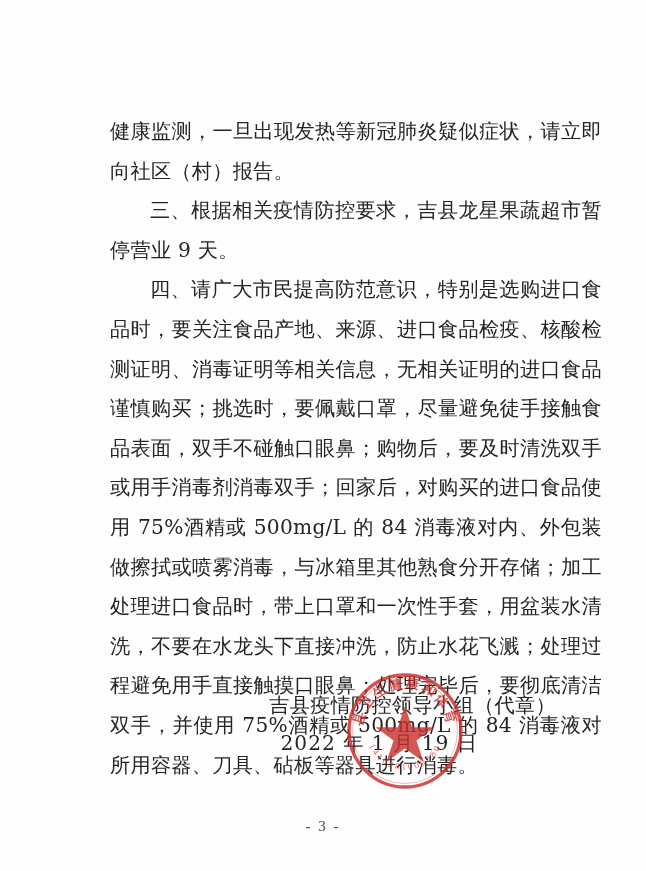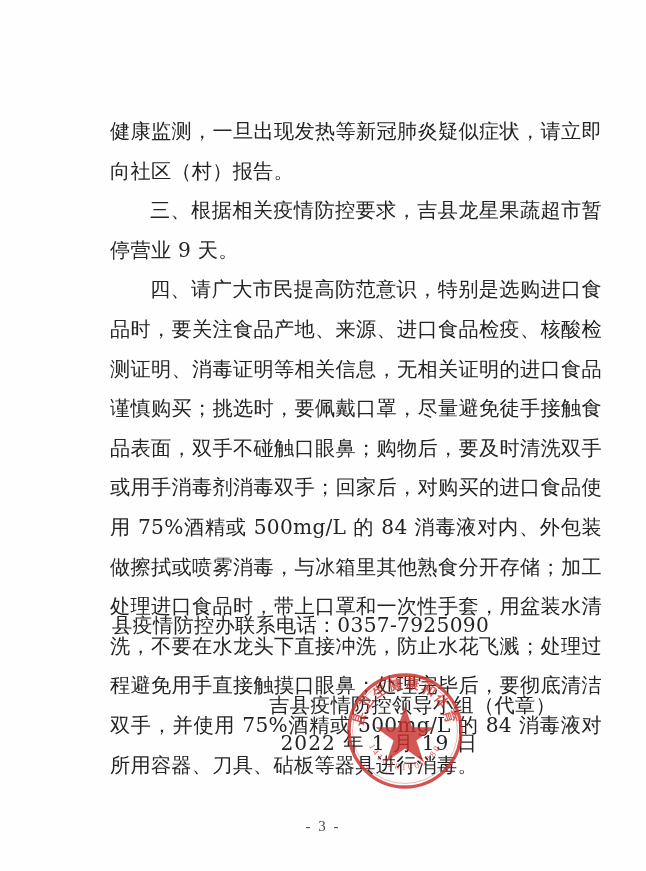--- a/index.html
+++ b/index.html
@@ -121,21 +121,20 @@
   <div class="body-block">
 
     <p class="para">健康监测，一旦出现发热等新冠肺炎疑似症状，请立即向社区（村）报告。</p>
 
     <p class="para indent">三、根据相关疫情防控要求，吉县龙星果蔬超市暂停营业 9 天。</p>
 
     <p class="para indent">四、请广大市民提高防范意识，特别是选购进口食品时，要关注食品产地、来源、进口食品检疫、核酸检测证明、消毒证明等相关信息，无相关证明的进口食品谨慎购买；挑选时，要佩戴口罩，尽量避免徒手接触食品表面，双手不碰触口眼鼻；购物后，要及时清洗双手或用手消毒剂消毒双手；回家后，对购买的进口食品使用 75%酒精或 500mg/L 的 84 消毒液对内、外包装做擦拭或喷雾消毒，与冰箱里其他熟食分开存储；加工处理进口食品时，带上口罩和一次性手套，用盆装水清洗，不要在水龙头下直接冲洗，防止水花飞溅；处理过程避免用手直接触摸口眼鼻；处理完毕后，要彻底清洁双手，并使用 75%酒精或 500mg/L 的 84 消毒液对所用容器、刀具、砧板等器具进行消毒。</p>
   </div>
 
   <div class="contact-block">
-    <div class="contact-line">县疫情防控办联系电话：0357-7925090</div>
   </div>
 
   <div class="sign-block">
     <div class="sign-line">吉县疫情防控领导小组（代章）</div>
     <div class="date-line">2022 年 1 月 19 日</div>
   </div>
 
   <div class="seal">
     <svg width="118" height="118" viewBox="0 0 118 118" aria-hidden="true">
       <defs>

